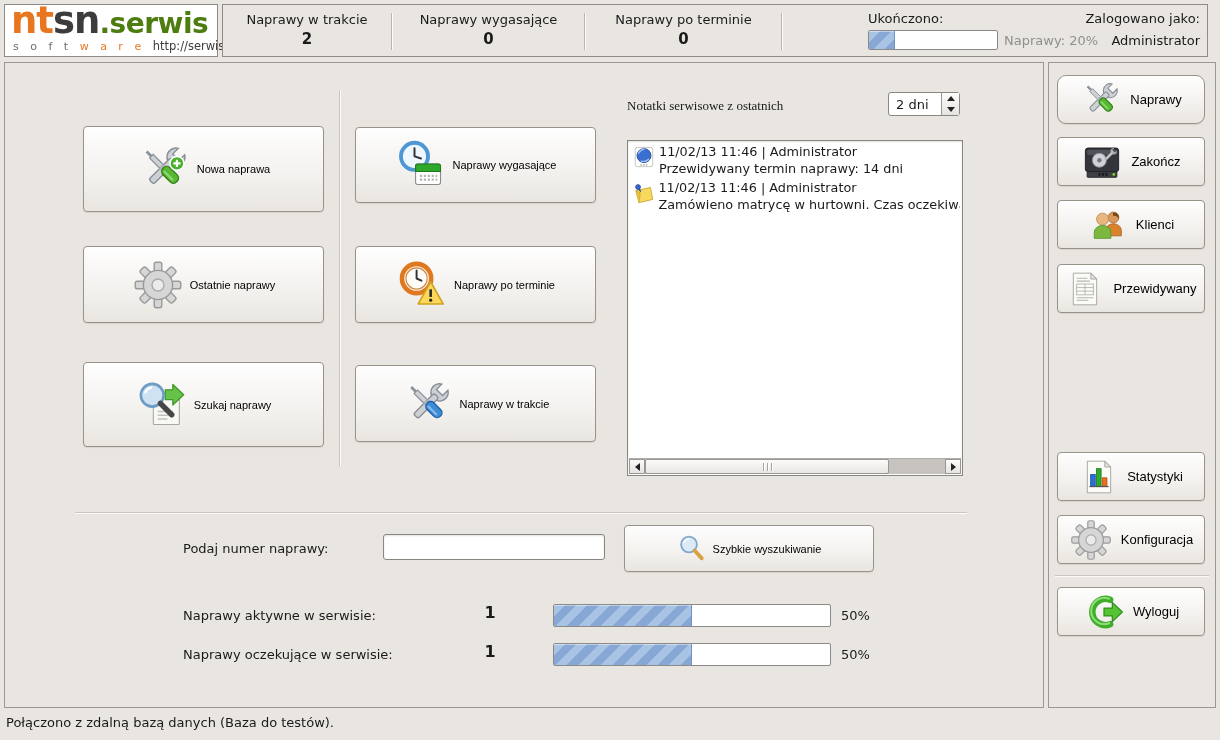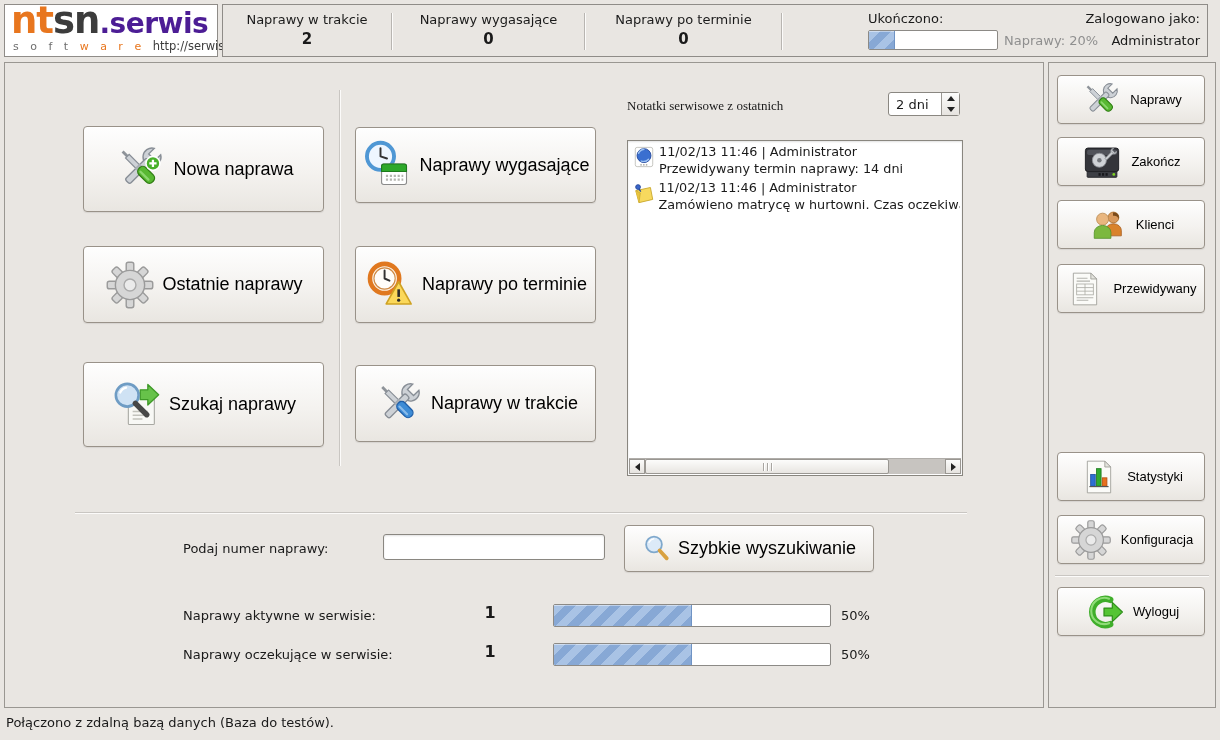--- a/index.html
+++ b/index.html
@@ -15,21 +15,21 @@
   .abs { position: absolute; }
 
   
   .logo-box {
     left:4px; top:4px; width:214px; height:53px;
     background:#fff; border:1px solid #8f8c88;
   }
   .logo-line1 { position:absolute; left:6px; top:-6px; font-weight:bold; font-size:37px; letter-spacing:-1px; white-space:nowrap; }
   .logo-nt { color:#e8761e; }
   .logo-sn { color:#3c3c3c; }
-  .logo-serwis { color:#4c1d95; font-size:28px; letter-spacing:-0.5px; }
+  .logo-serwis { color:#4d7c0f; font-size:28px; letter-spacing:-0.5px; }
   .logo-line2 { position:absolute; left:8px; bottom:3px; font-size:11px; white-space:nowrap; }
   .logo-soft { color:#6e6e6e; letter-spacing:4px; }
   .logo-ware { color:#e8761e; letter-spacing:4px; }
   .logo-url  { color:#3c3c3c; font-size:11.5px; letter-spacing:0; }
 
   .stats-box {
     left:222px; top:4px; width:986px; height:53px;
     border:1px solid #8f8c88; background:#e9e6e2;
   }
   .stat-group { position:absolute; top:0; height:100%; text-align:center; }
@@ -56,21 +56,21 @@
   .sidebar-panel { left:1048px; top:62px; width:168px;  height:646px; border:1px solid #9a9792; }
 
   
   .btn {
     position:absolute;
     border:1px solid #999289;
     border-radius:4px;
     background: linear-gradient(#fefefe, #f4f2ef 55%, #e9e6e1);
     box-shadow: inset 0 1px 0 #fff, 0 1px 1px rgba(0,0,0,.08);
     display:flex; align-items:center; justify-content:center;
-    gap:6px; cursor:default; font-size:18px; color:#000;
+    gap:6px; cursor:default; font-size:11px; color:#000;
   }
   .btn svg { flex:0 0 auto; }
 
   .content-vsep { left:334px; top:27px; height:376px; width:2px;
                   border-left:1px solid #c9c6c2; border-right:1px solid #fcfbfa; }
   .content-hsep { left:70px; top:449px; width:892px; height:2px;
                   border-top:1px solid #c9c6c2; border-bottom:1px solid #fcfbfa; }
 
   
   .notes-label { left:622px; top:35px;font-family:Liberation Serif, serif; }
@@ -419,21 +419,21 @@
 
   <div class="abs prow-label" style="top:584px;">Naprawy oczekujące w serwisie:</div>
   <div class="abs prow-count" style="top:579px;">1</div>
   <div class="abs prow-bar" style="top:580px;">
     <div class="pfill" style="width: 50%;"></div>
   </div>
   <div class="abs prow-pct" style="top:584px;">50%</div>
 </div>
 
 <div class="abs sidebar-panel">
-  <button class="btn side-btn" style="top:12px;">
+  <button class="btn side-btn" style="top:12px;border-radius:9px;">
     <svg width="42" height="42">
         <use href="#sym-tools-green"></use>
       </svg>
     <span>Naprawy</span>
   </button>
   <button class="btn side-btn" style="top:74px;">
     <svg width="42" height="42">
         <use href="#sym-disk"></use>
       </svg>
     <span>Zakończ</span>

